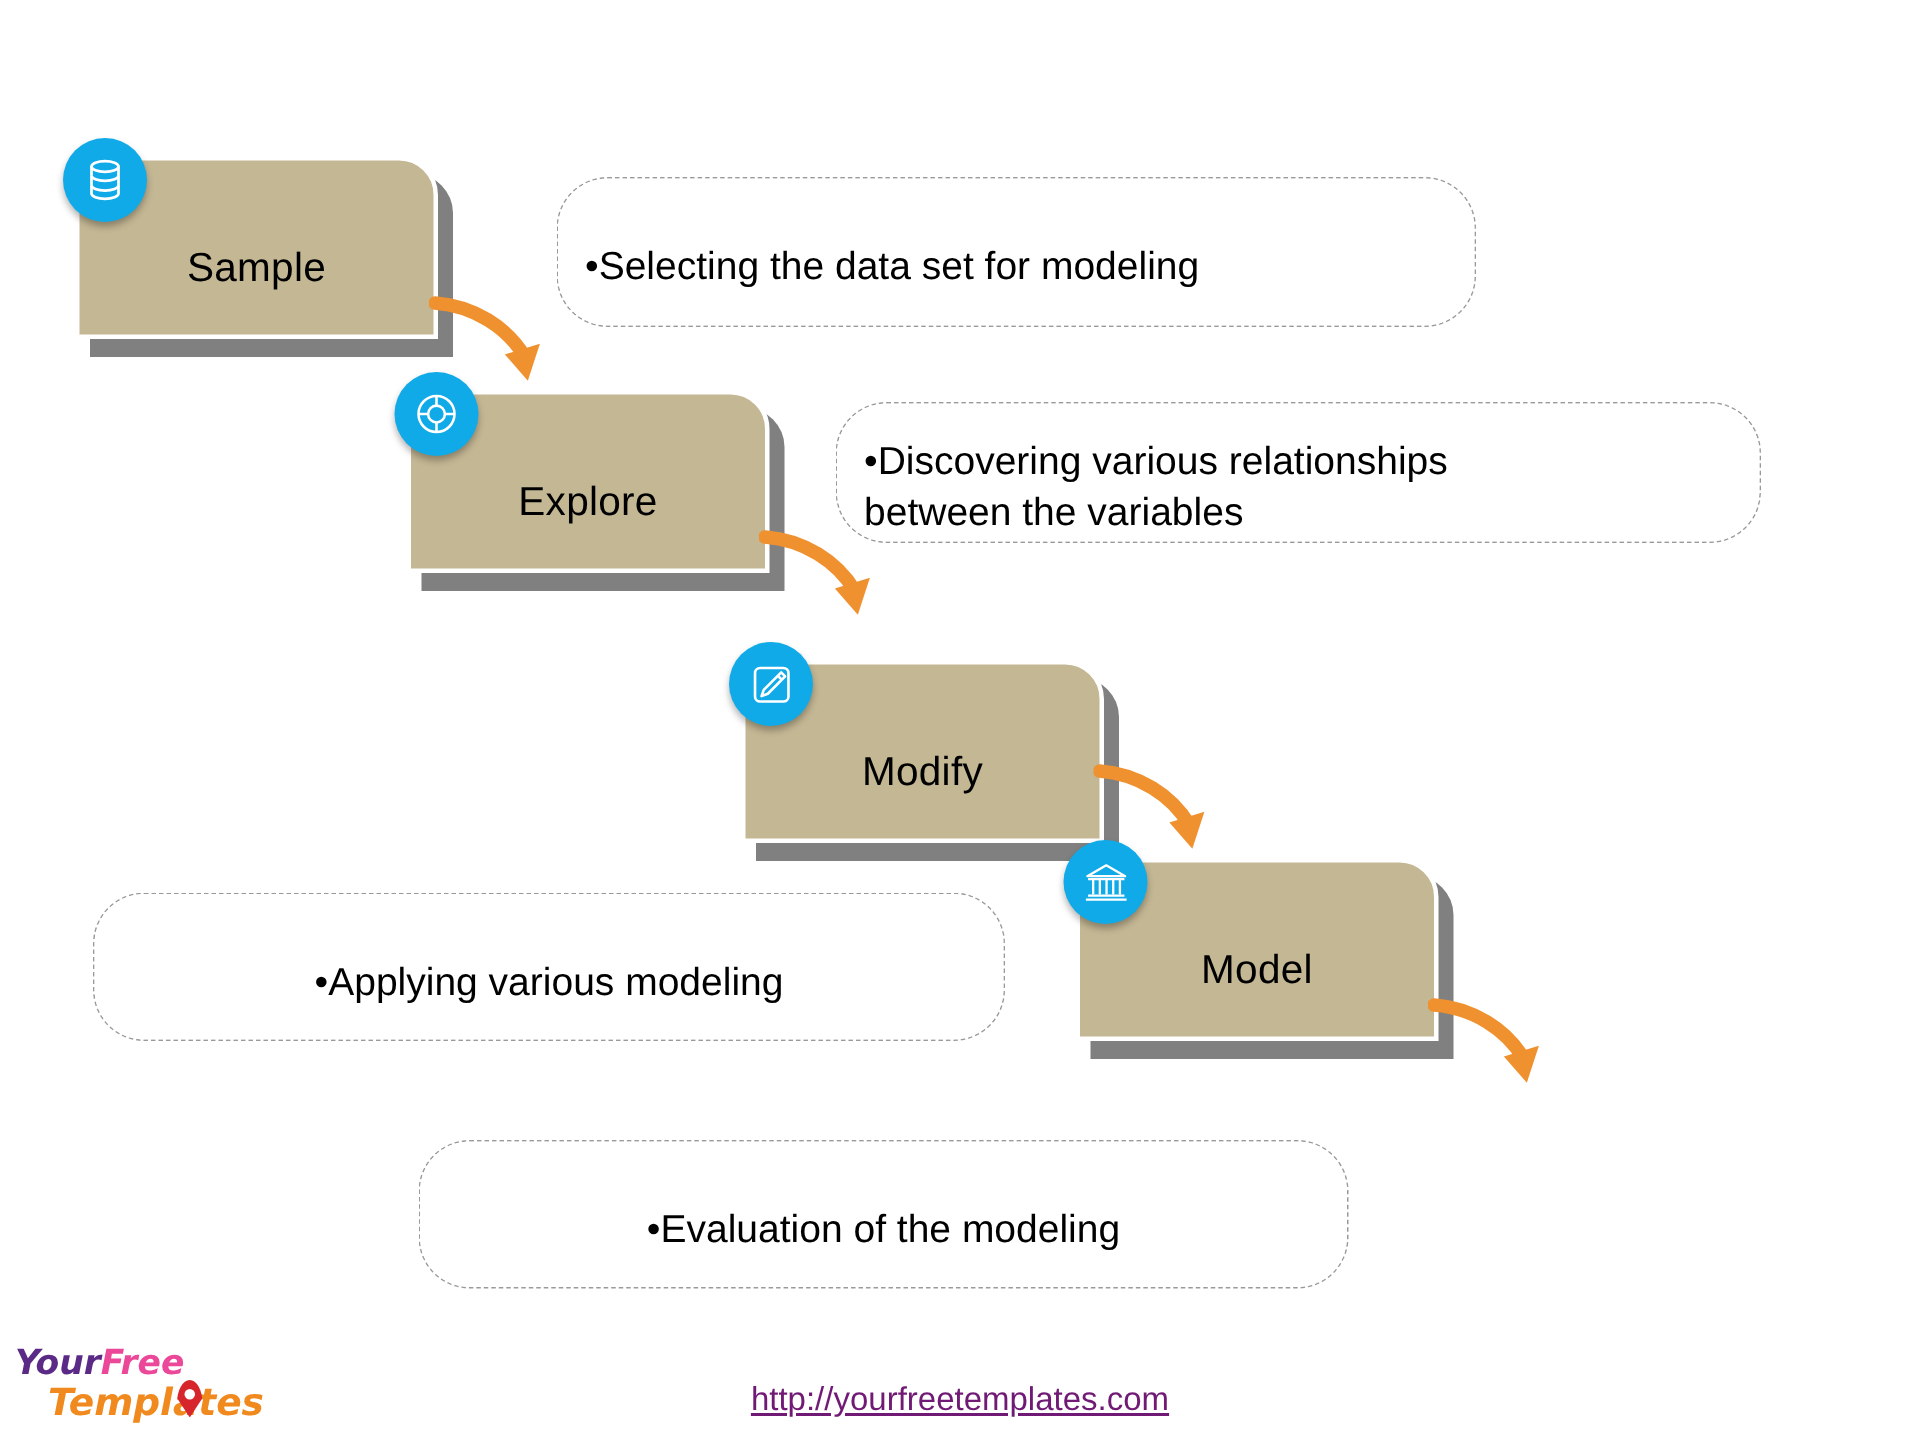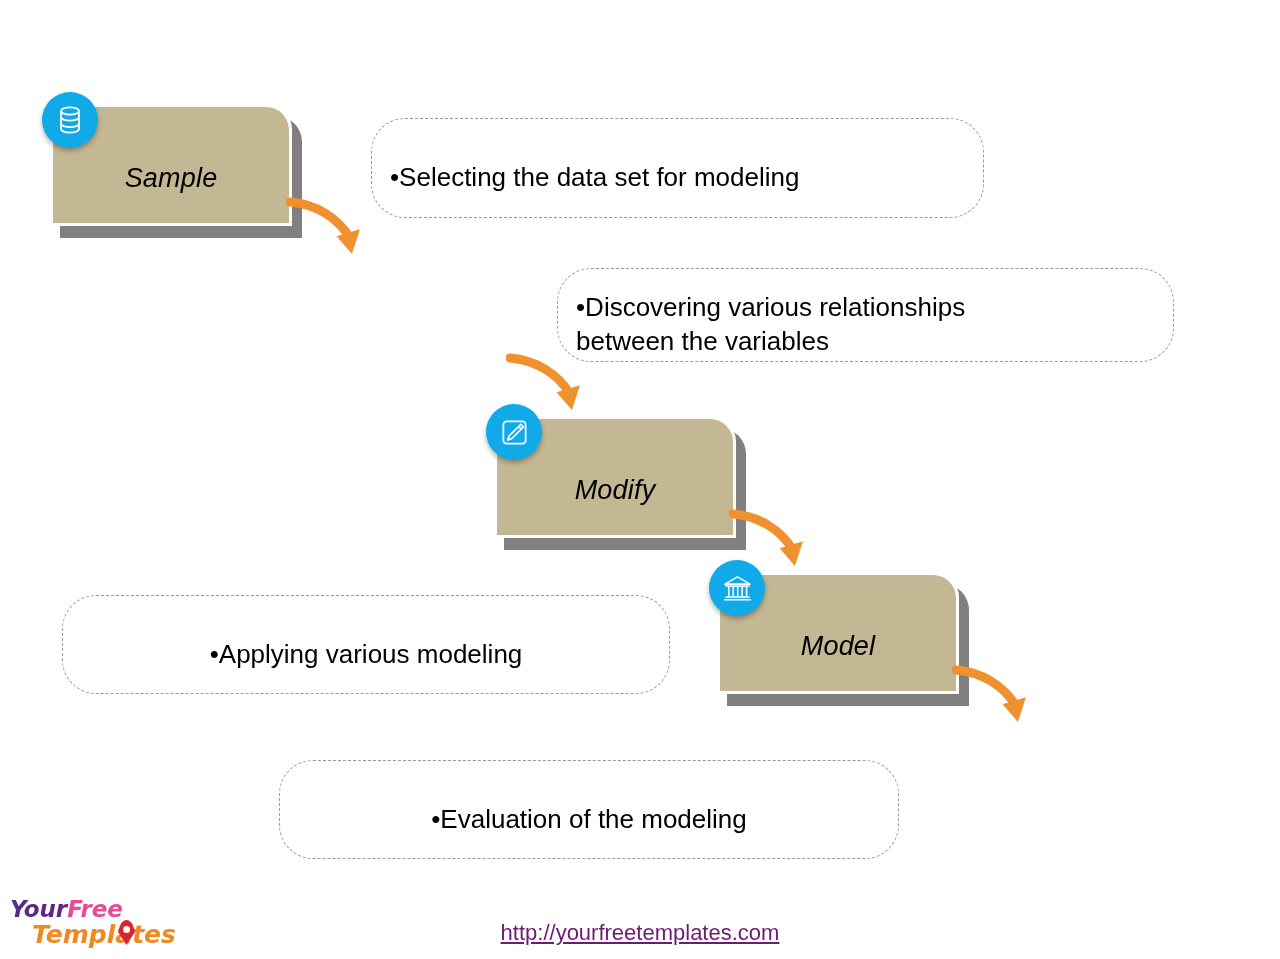--- a/index.html
+++ b/index.html
@@ -39,21 +39,20 @@
     position: absolute;
     left: 0; top: 0;
     width: 100%;
     height: 100%;
     background: #c4b794;
     border-radius: 0 26px 0 0;
     border: 3px solid #ffffff;
     display: flex;
     align-items: center;
     justify-content: center;
-    font-style: italic;
   }
   .step-label {
     font-size: 27px;
     color: #000000;
     letter-spacing: 0.2px;
     text-align: center;
     padding-top: 26px;
     font-weight: 400;
   }
 
@@ -169,36 +168,52 @@
     </div>
   </div>
 
   <div class="arrow" style="left:286px; top:196px; width:90px; height:62px;">
     <svg width="90" height="62" viewBox="0 0 90 62">
       <path d="M4 6 C30 8 52 22 64 42" stroke="#f0912f" stroke-width="9" fill="none" stroke-linecap="round"></path>
       <path d="M50 44 L70 56 L70 30 Z" fill="#f0912f" transform="rotate(18 62 44)"></path>
     </svg>
   </div>
 
+  <div class="step" style="left:271px; top:260px; width:242px; height:122px;">
+    <div class="step-shadow"></div>
+    <div class="step-box">
+      <span class="step-label">Explore</span>
+    </div>
+    <div class="badge">
+      <svg width="32" height="32" viewBox="0 0 32 32" fill="none" stroke="#ffffff" stroke-width="1.7">
+        <circle cx="16" cy="16" r="12"></circle>
+        <circle cx="16" cy="16" r="5.6"></circle>
+        <line x1="16" y1="4" x2="16" y2="10.4"></line>
+        <line x1="16" y1="21.6" x2="16" y2="28"></line>
+        <line x1="4" y1="16" x2="10.4" y2="16"></line>
+        <line x1="21.6" y1="16" x2="28" y2="16"></line>
+      </svg>
+    </div>
+  </div>
 
   <div class="callout align-left" style="left:557px; top:268px; width:617px; height:94px;">
     <div class="callout-inner">
       <div class="callout-text">•Discovering various relationships
  between the variables</div>
     </div>
   </div>
 
   <div class="arrow" style="left:506px; top:352px; width:94px; height:62px;">
     <svg width="94" height="62" viewBox="0 0 94 62">
       <path d="M4 6 C30 8 52 22 64 42" stroke="#f0912f" stroke-width="9" fill="none" stroke-linecap="round"></path>
       <path d="M50 44 L70 56 L70 30 Z" fill="#f0912f" transform="rotate(18 62 44)"></path>
     </svg>
   </div>
 
-  <div class="step" style="left:494px; top:416px; width:242px; height:122px;">
+  <div class="step" style="left:494px; top:440px; width:242px; height:122px;">
     <div class="step-shadow"></div>
     <div class="step-box">
       <span class="step-label">Modify</span>
     </div>
     <div class="badge">
       <svg width="31" height="31" viewBox="0 0 32 32" fill="none" stroke="#ffffff" stroke-width="1.8">
         <rect x="4.5" y="4.5" width="23" height="23" rx="3.5"></rect>
         <path d="M22.5 7.5 L10.5 19.5 L9 23.8 L13.3 22.2 L25.2 10.2 Z" stroke-linejoin="round"></path>
         <line x1="20.2" y1="9.8" x2="23" y2="12.6"></line>
       </svg>

